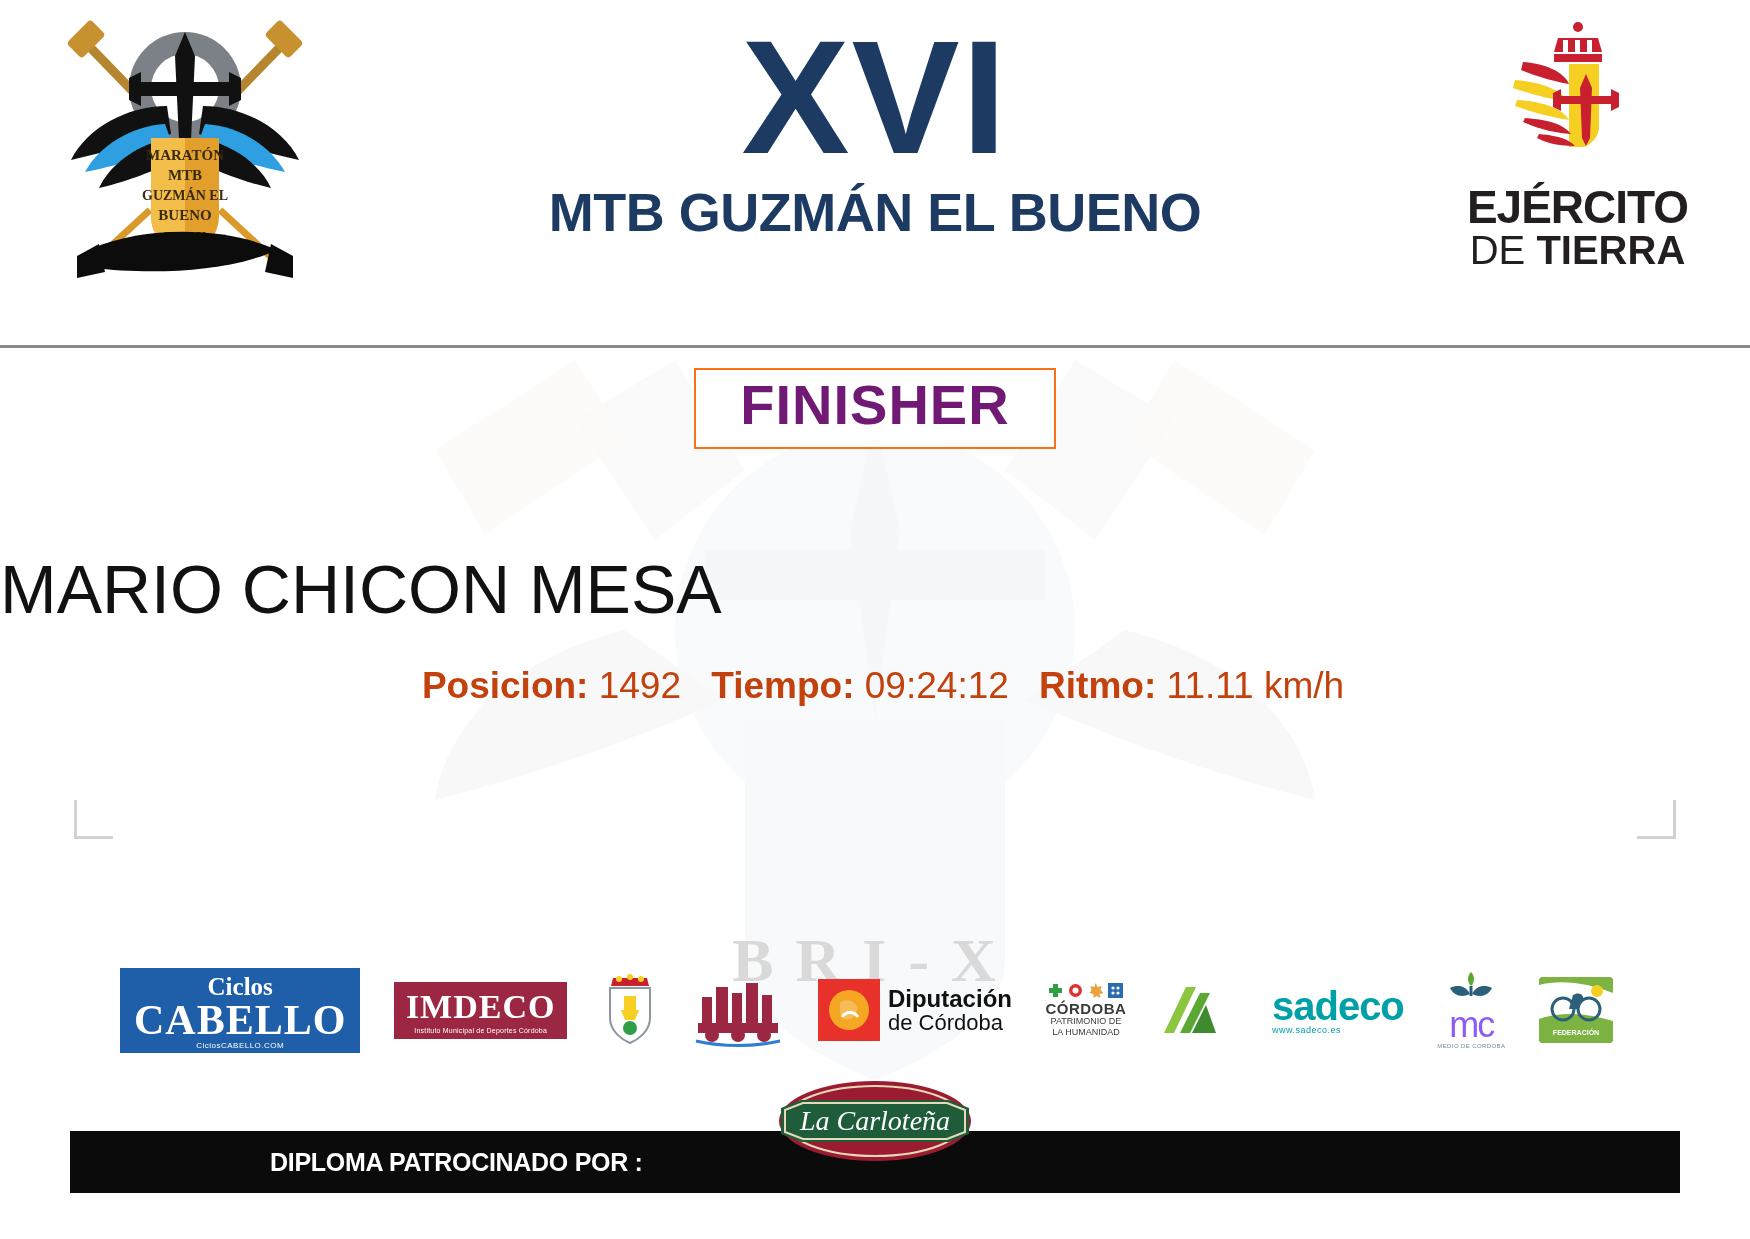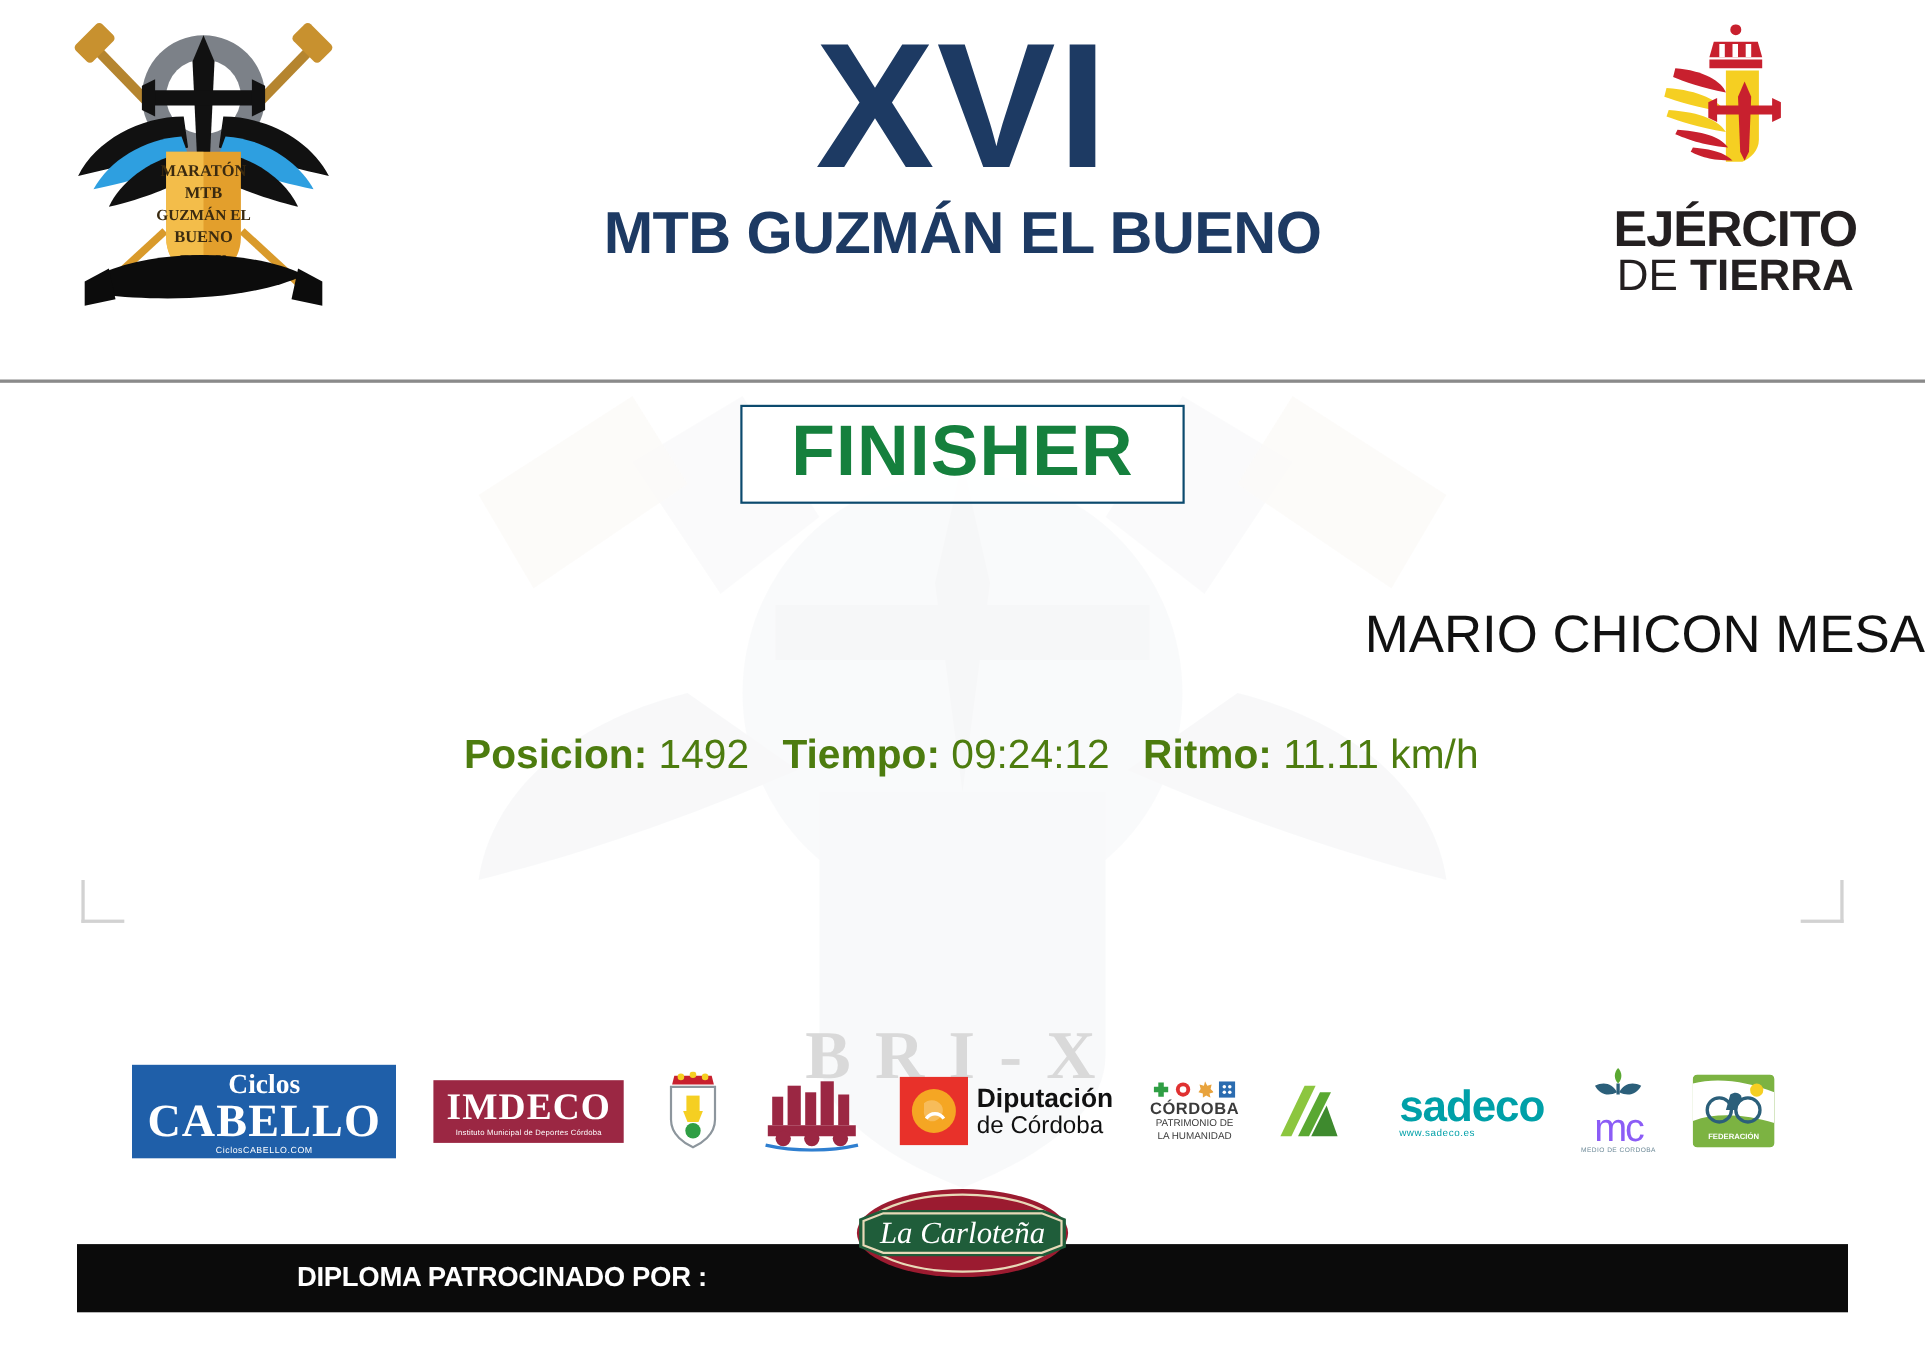--- a/index.html
+++ b/index.html
@@ -24,29 +24,29 @@
     line-height:.98;color:#1d3a63;letter-spacing:2px;}
   .t-name{font-family:"Liberation Sans",sans-serif;font-weight:bold;font-size:54px;
     color:#1d3a63;letter-spacing:-.5px;margin-top:4px;}
   .army{position:absolute;right:50px;top:22px;width:245px;text-align:center;z-index:4;}
   .army-txt1{font-weight:bold;font-size:46px;letter-spacing:-1px;color:#231f20;line-height:.95;}
   .army-txt2{font-size:40px;color:#231f20;line-height:1.0;}
   .army-txt2 b{font-weight:bold;}
 
   
   .finisher-wrap{position:absolute;left:0;right:0;top:368px;display:flex;justify-content:center;z-index:4;}
-  .finisher{border:2px solid #0c4a6e;background:rgba(255,255,255,.86);
-    padding:6px 44px 12px;font-size:65px;font-weight:bold;letter-spacing:1px;line-height:1.05;color:#15803d;}
-
-  
-  .athlete{position:absolute;left:0;right:0;top:550px;text-align:right;z-index:4;
-    font-size:48px;letter-spacing:0px;color:#111;font-weight:400;}
+  .finisher{border:2px solid #f97316;background:rgba(255,255,255,.86);
+    padding:6px 44px 12px;font-size:56px;font-weight:bold;letter-spacing:1px;line-height:1.05;color:#701a75;}
+
+  
+  .athlete{position:absolute;left:0;right:0;top:550px;text-align:left;z-index:4;
+    font-size:68px;letter-spacing:0px;color:#111;font-weight:400;}
 
   .stats{position:absolute;left:0;right:0;top:665px;text-align:center;z-index:4;}
-  .stat-line{font-size:37px;color:#4d7c0f;margin-bottom:52px;white-space:nowrap;margin-left:16px;}
+  .stat-line{font-size:37px;color:#c2410c;margin-bottom:52px;white-space:nowrap;margin-left:16px;}
   .stat-line b{font-weight:bold;}
   .sp{display:inline-block;width:20px;}
 
   
   .crop{position:absolute;width:36px;height:36px;z-index:4;}
   .crop.tl{left:74px;top:800px;border-left:3px solid #d2d2d2;border-bottom:3px solid #d2d2d2;}
   .crop.tr{right:74px;top:800px;border-right:3px solid #d2d2d2;border-bottom:3px solid #d2d2d2;}
 
   
   .sponsors{position:absolute;left:120px;right:137px;top:960px;height:100px;z-index:4;

